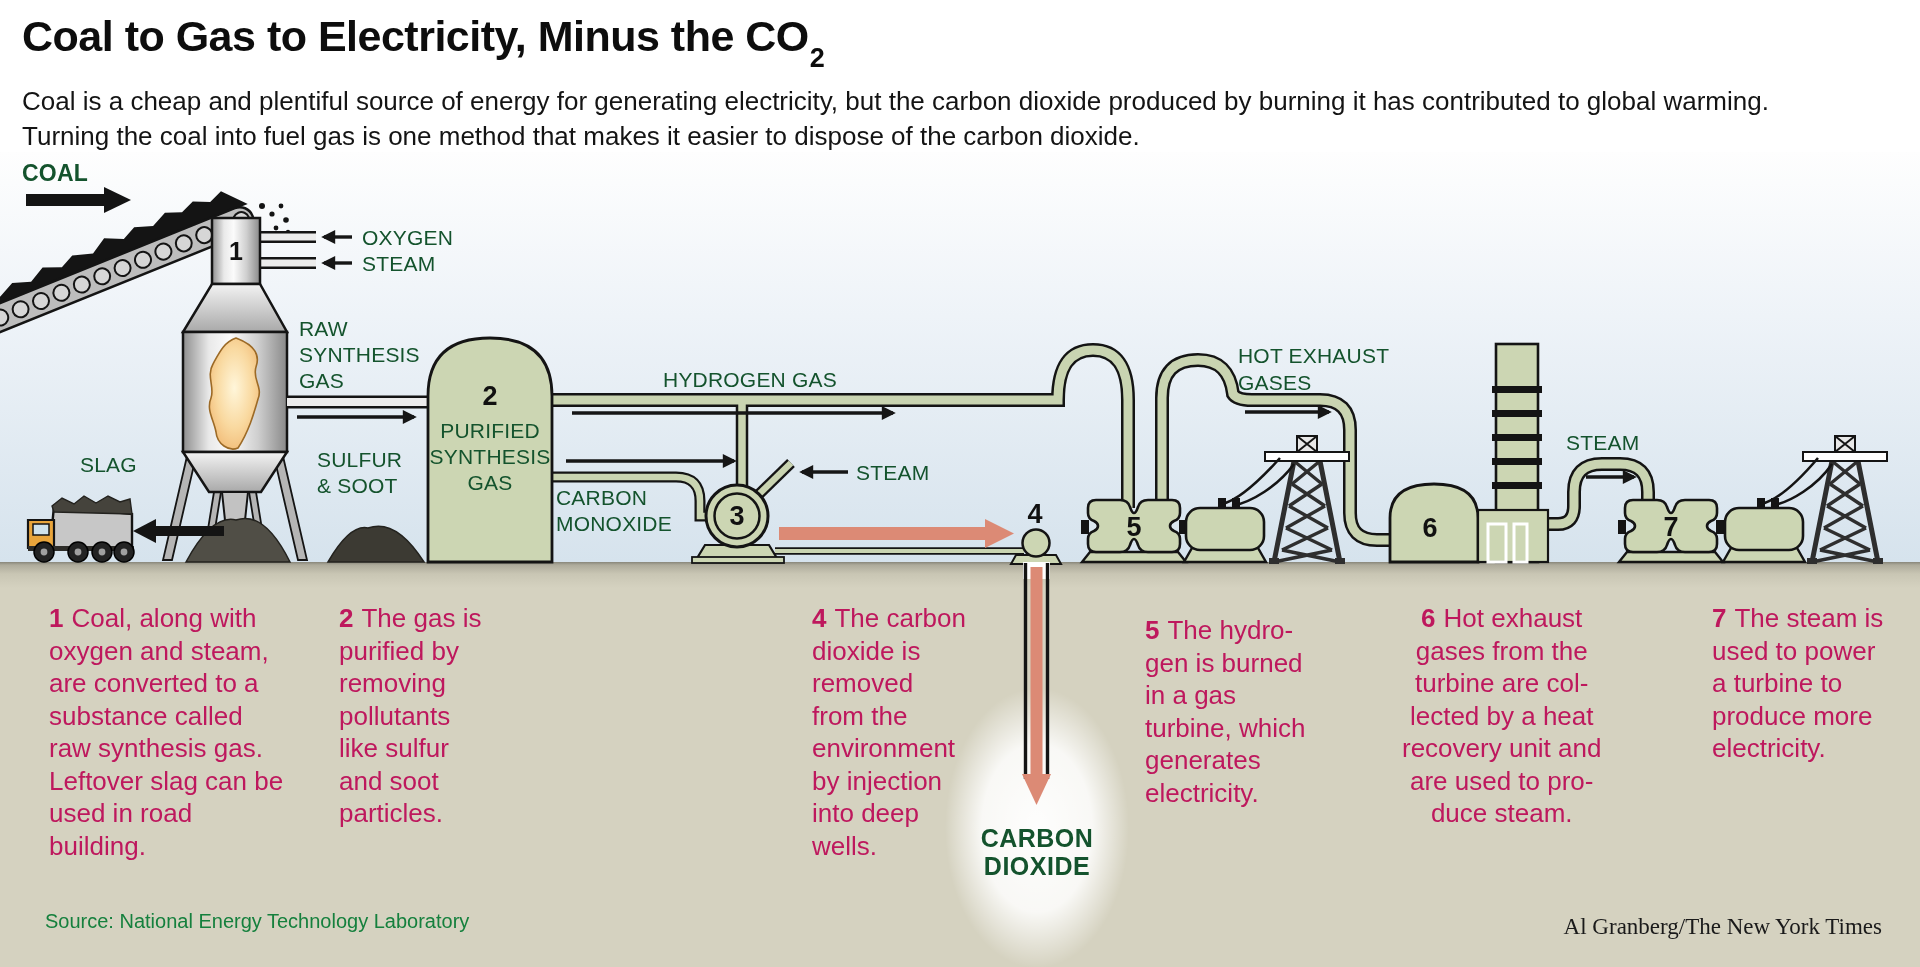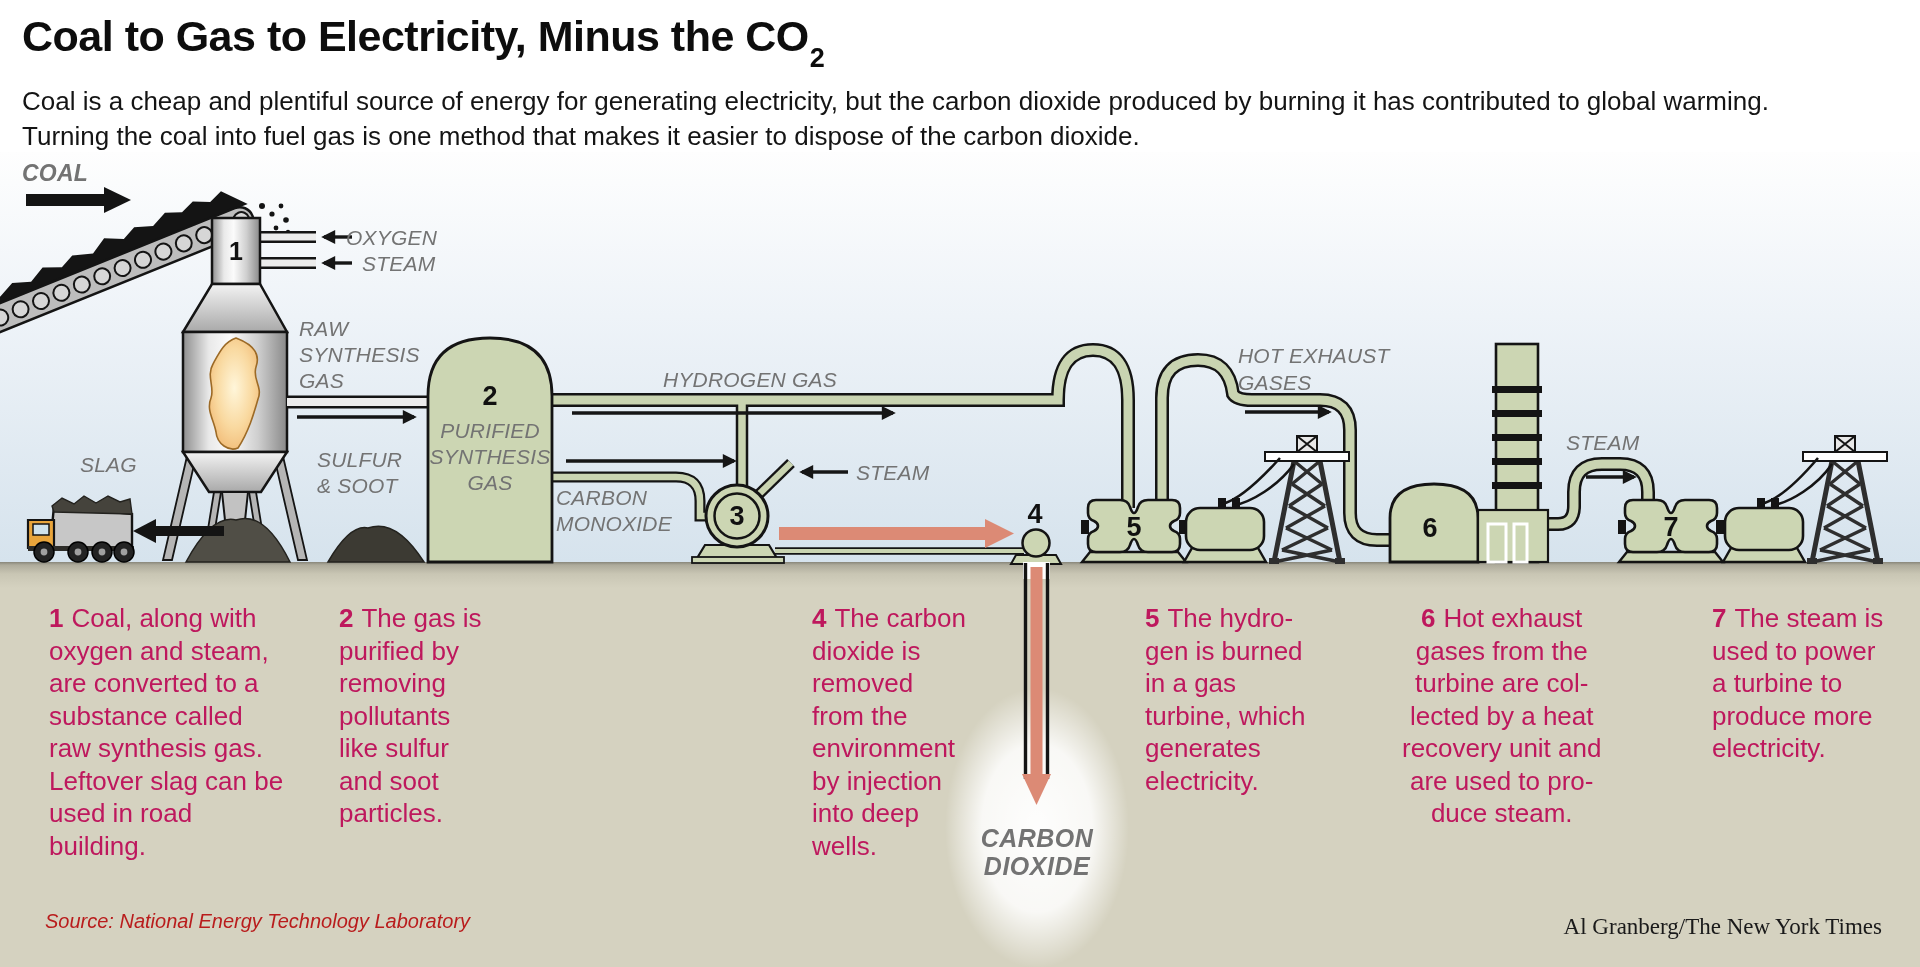--- a/index.html
+++ b/index.html
@@ -9,30 +9,30 @@
   #sky{position:absolute;left:0;top:152px;width:1920px;height:410px;
        background:linear-gradient(180deg,#fefefe 0%,#eef3f8 40%,#d6e3ed 100%);}
   #ground{position:absolute;left:0;top:562px;width:1920px;height:405px;
           background:linear-gradient(180deg,#88867a 0px,#aeab9b 3px,#c9c6b4 12px,#d5d2c0 26px,#d5d2c0 100%);}
   svg.layer{position:absolute;left:0;top:0;width:1920px;height:967px;}
   
   .title{position:absolute;left:22px;top:12px;font-size:43px;font-weight:bold;letter-spacing:-0.5px;color:#0d0d0d;}
   .title sub{font-size:27px;position:relative;top:6px;left:1px;}
   .intro{position:absolute;left:22px;top:84px;font-size:26px;line-height:35px;color:#141414;white-space:pre;}
   
-  .lbl{position:absolute;font-size:21px;line-height:26px;letter-spacing:.2px;color:#737373;white-space:pre;font-style:italic;}
+  .lbl{position:absolute;font-size:21px;line-height:26px;letter-spacing:.2px;color:#14532d;white-space:pre;}
   .lbl.bold{font-weight:bold;}
   .ctr{transform:translateX(-50%);text-align:center;}
   .unum{position:absolute;font-size:27px;font-weight:bold;color:#111;transform:translate(-50%,-50%);}
   
   .cap{position:absolute;top:602px;font-size:26px;line-height:32.5px;color:#be185d;}
   .cap b{margin-right:8px;}
   .cap span{white-space:pre;}
   
-  .source{position:absolute;left:45px;top:910px;font-size:20px;font-style:italic;color:#b91c1c;}
+  .source{position:absolute;left:45px;top:910px;font-size:20px;color:#15803d;}
   .credit{position:absolute;right:38px;top:914px;font-size:23px;color:#1a1a1a;
           font-family:"Liberation Serif",serif;}
 </style>
 </head>
 <body>
 
 <div id="stage">
   <div id="sky"></div>
   <div id="ground"></div>
 
@@ -282,21 +282,21 @@
       <rect x="28" y="118" width="10" height="6" fill="#2e2e2e"></rect>
     </g>
     <path d="M1761,504 C1779,500 1801,478 1818,458 M1771,506 C1791,502 1817,486 1832,464" stroke="#141414" stroke-width="2.6" fill="none"></path>
   </svg>
 
   <div class="title"><span>Coal to Gas to Electricity, Minus the CO</span><sub>2</sub></div>
   <div class="intro">Coal is a cheap and plentiful source of energy for generating electricity, but the carbon dioxide produced by burning it has contributed to global warming.
 Turning the coal into fuel gas is one method that makes it easier to dispose of the carbon dioxide.</div>
 
   <div class="lbl bold" style="left:22px;top:160px;font-size:23px;">COAL</div>
-  <div class="lbl" style="left:346px;top:225px;">OXYGEN</div>
+  <div class="lbl" style="left:362px;top:225px;">OXYGEN</div>
   <div class="lbl" style="left:362px;top:251px;">STEAM</div>
   <div class="lbl" style="left:299px;top:316px;">RAW
 SYNTHESIS
 GAS</div>
   <div class="lbl" style="left:80px;top:452px;">SLAG</div>
   <div class="lbl" style="left:317px;top:447px;">SULFUR
 &amp; SOOT</div>
   <div class="lbl ctr" style="left:490px;top:418px;">PURIFIED
 SYNTHESIS
 GAS</div>
@@ -334,21 +334,21 @@
 and soot
 particles.</span></div>
   <div class="cap" style="left:812px;"><b>4</b><span>The carbon
 dioxide is
 removed
 from the
 environment
 by injection
 into deep
 wells.</span></div>
-  <div class="cap" style="left:1145px;"><b>5</b><span>The hydro-
+  <div class="cap" style="left:1145px;margin-top:12px;"><b>5</b><span>The hydro-
 gen is burned
 in a gas
 turbine, which
 generates
 electricity.</span></div>
   <div class="cap" style="left:1402px;text-align:center;"><b>6</b><span>Hot exhaust
 gases from the
 turbine are col-
 lected by a heat
 recovery unit and

